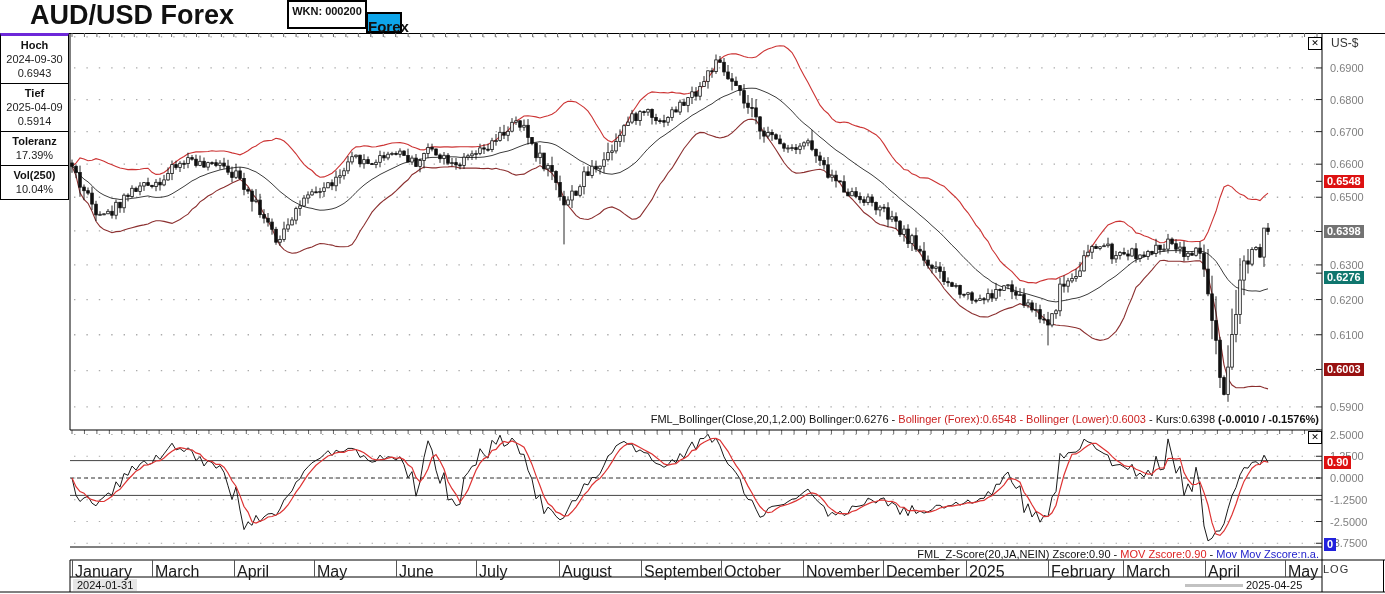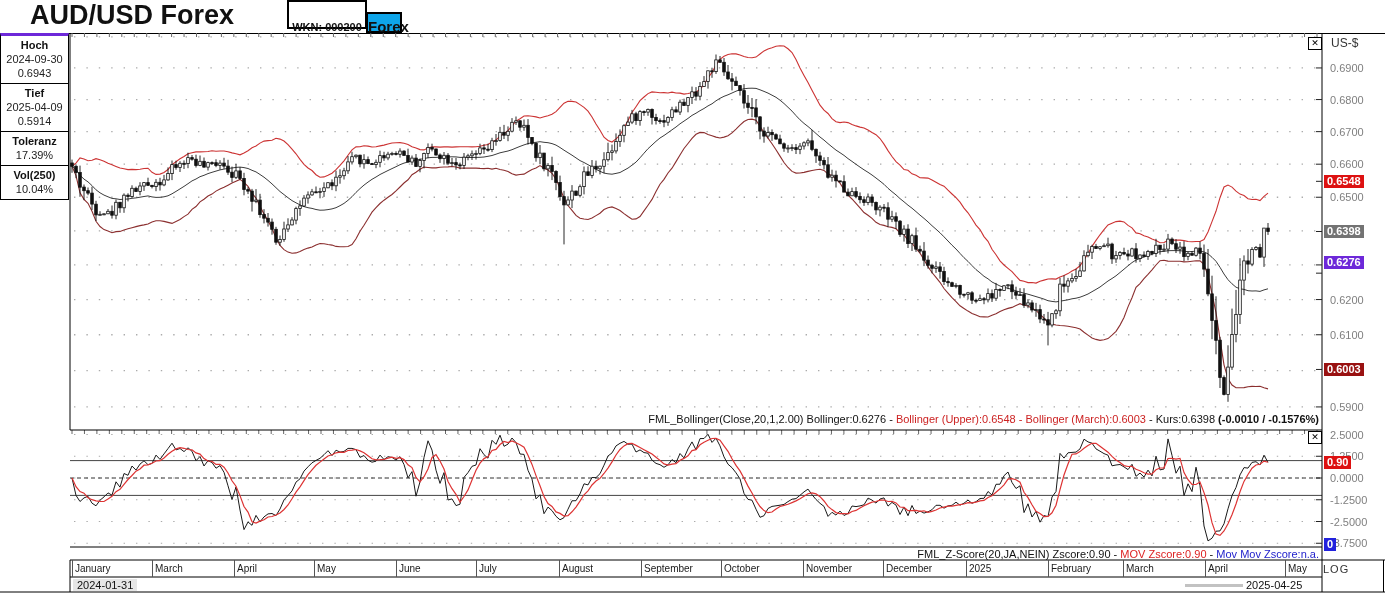--- a/index.html
+++ b/index.html
@@ -1,34 +1,34 @@
 <!DOCTYPE html>
 <html><head>
 <meta charset="utf-8">
 <style>
   html,body{margin:0;padding:0;background:#fff;}
   #stage{position:relative;width:1385px;height:594px;background:#fff;overflow:hidden;
          font-family:"Liberation Sans","DejaVu Sans",sans-serif;-webkit-font-smoothing:antialiased;}
   .abs{position:absolute;}
   #title{left:30px;top:0px;font-size:27px;font-weight:600;color:#111;letter-spacing:0px;}
   #wkn-box{left:287px;top:0px;width:80px;height:29px;border:2px solid #000;box-sizing:border-box;
-           font-size:11px;font-weight:bold;color:#111;text-align:center;padding-top:19px;}
+           font-size:11px;font-weight:bold;color:#111;text-align:center;padding-top:3px;}
   #forex-tab{left:366px;top:12px;width:36px;height:21px;border:2px solid #000;box-sizing:border-box;
            font-size:15px;font-weight:bold;color:#111;text-align:right;padding-top:4px;background:#0ea5e9;}
   .hline{background:#000;height:1px;}
   #info-panel{left:0;top:33px;width:69px;}
   .info-box{position:relative;width:67px;border:1px solid #000;border-top:none;box-sizing:content-box;
             text-align:center;background:#fff;padding:2px 0 3px 0;}
   .info-box:first-child{border-top:3px solid #6d28d9;}
   .info-label{font-size:11px;font-weight:bold;color:#111;line-height:14px;}
   .info-line{font-size:11px;color:#222;line-height:14px;}
   .axis-label{font-size:11px;color:#7f7f7f;white-space:nowrap;}
   .badge{position:absolute;left:1324px;height:13px;line-height:13px;font-size:11px;font-weight:bold;
          color:#fff;padding:0 3px;white-space:nowrap;}
-  .month-label{position:absolute;top:563px;font-size:10px;color:#1a1a1a;white-space:nowrap;}
+  .month-label{position:absolute;top:563px;font-size:16px;color:#1a1a1a;white-space:nowrap;}
   .month-sep{position:absolute;top:560px;height:17px;width:1px;background:#555;}
   .ind-row{position:absolute;right:66px;font-size:11px;white-space:nowrap;}
   .close-box{position:absolute;width:12px;height:11px;border:1px solid #000;background:#fff;
              font-size:9px;line-height:10px;text-align:center;color:#000;font-weight:bold;cursor:pointer;}
   #currency{left:1331px;top:36px;font-size:12px;color:#333;}
   #date-start{left:73px;top:579px;font-size:11px;color:#111;background:#e6e6e6;padding:0 4px;}
   #date-end{left:1246px;top:579px;font-size:11px;color:#111;}
   #log-box{left:1323px;top:560px;width:61px;height:32px;border-right:1px solid #000;box-sizing:border-box;
            font-size:11px;color:#333;text-align:left;padding-top:3px;letter-spacing:1px;}
   #scroll-thumb{left:1185px;top:584px;width:58px;height:3px;background:#c2c2c2;}
@@ -648,31 +648,31 @@
       <line x1="1316" y1="521.5" x2="1322" y2="521.5" stroke="#222" stroke-width="1"></line>
       <text x="1330" y="525.5" fill="#7f7f7f" font-size="11" font-family="Liberation Sans, sans-serif">-2.5000</text>
       <line x1="1316" y1="543.25" x2="1322" y2="543.25" stroke="#222" stroke-width="1"></line>
       <text x="1330" y="547.25" fill="#7f7f7f" font-size="11" font-family="Liberation Sans, sans-serif">-3.7500</text>
     </svg>
 
   <div id="currency" class="abs axis-label" style="color:#333;">US-$</div>
   <div class="close-box" style="left:1308px;top:37px;">✕</div>
   <div class="close-box" style="left:1308px;top:431px;">✕</div>
 
-  <div class="ind-row" id="boll-row" style="top:413px;"><span style="color: rgb(17, 17, 17);">FML_Bollinger(Close,20,1,2.00) Bollinger:0.6276 - </span><span style="color: rgb(204, 34, 34);">Bollinger (Upper):0.6548 - Bollinger (March):0.6003</span><span style="color: rgb(17, 17, 17);"> - Kurs:0.6398 </span><span style="color: rgb(17, 17, 17); font-weight: bold;">(-0.0010 / -0.1576%)</span></div>
+  <div class="ind-row" id="boll-row" style="top:413px;"><span style="color: rgb(17, 17, 17);">FML_Bollinger(Close,20,1,2.00) Bollinger:0.6276 - </span><span style="color: rgb(204, 34, 34);">Bollinger (Forex):0.6548 - Bollinger (Lower):0.6003</span><span style="color: rgb(17, 17, 17);"> - Kurs:0.6398 </span><span style="color: rgb(17, 17, 17); font-weight: bold;">(-0.0010 / -0.1576%)</span></div>
   <div class="ind-row" id="z-row" style="top:548px;"><span style="color: rgb(17, 17, 17);">FML_Z-Score(20,JA,NEIN) Zscore:0.90 - </span><span style="color: rgb(221, 34, 34);">MOV Zscore:0.90</span><span style="color: rgb(17, 17, 17);"> - </span><span style="color: rgb(34, 34, 204);">Mov Mov Zscore:n.a.</span></div>
 
   <div id="months"></div>
   <div id="date-start" class="abs">2024-01-31</div>
   <div id="scroll-thumb" class="abs"></div>
   <div id="date-end" class="abs">2025-04-25</div>
   <div id="log-box" class="abs">LOG</div>
 <div class="badge" style="top: 174.816px; background: rgb(221, 17, 17);">0.6548</div>
     <div class="badge" style="top: 224.988px; background: #737373;">0.6398</div>
-    <div class="badge" style="top: 256px; background: #6d28d9;">0.6276</div>
+    <div class="badge" style="top: 271px; background: #0f766e;">0.6276</div>
     <div class="badge" style="top: 362.955px; background: rgb(153, 17, 17);">0.6003</div>
     <div class="badge" style="top: 455.84px; background: rgb(221, 17, 17);">0.90</div>
     <div class="badge" style="top: 538.142px; background: rgb(34, 34, 221);">0</div>
     <div class="month-sep" style="left: 72px;"></div>
     <div class="month-label" style="left: 75px;">January</div>
     <div class="month-sep" style="left: 152px;"></div>
     <div class="month-label" style="left: 155px;">March</div>
     <div class="month-sep" style="left: 234px;"></div>
     <div class="month-label" style="left: 237px;">April</div>
     <div class="month-sep" style="left: 314px;"></div>

